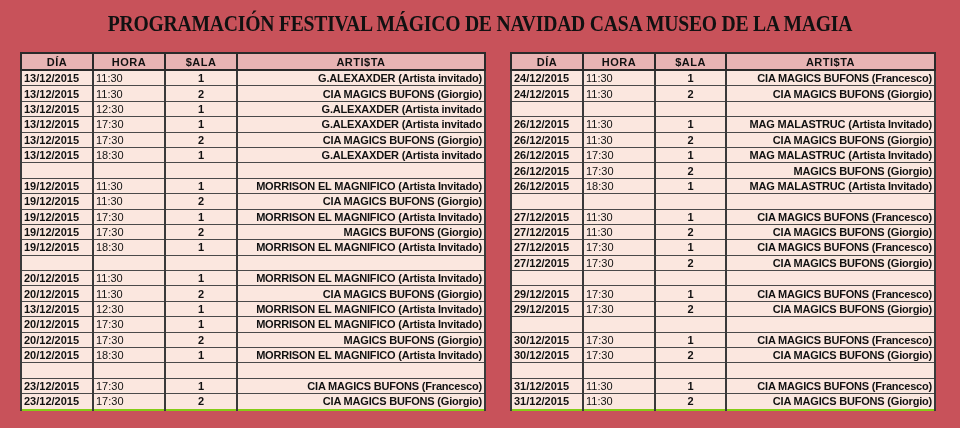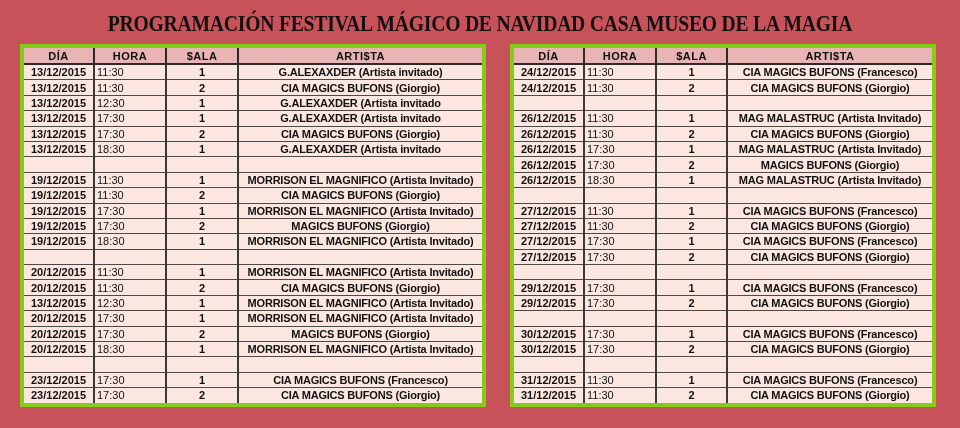--- a/index.html
+++ b/index.html
@@ -10,39 +10,39 @@
     position:relative;
   }
   .title {
     position:absolute; left:0; top:8px; width:960px; text-align:center;
     font-family:"Liberation Serif", serif; font-weight:bold;
     font-size:24px; letter-spacing:-0.3px; color:#111;
     transform:scaleX(0.82); transform-origin:center;
     line-height:30px;
   }
   table.sched {
-    position:absolute; top:44px; border-collapse:collapse;
-    border:4px solid #84cc16; table-layout:fixed;
+    position:absolute; top:52px; border-collapse:collapse;
+    border:2px solid #84cc16; table-layout:fixed;
   }
   table.left { left:20px; width:466px; }
   table.right { left:510px; width:426px; }
   table.sched th {
     background:#e8b4b4; color:#111; font-weight:bold; font-size:11px;
     height:15px; padding:0; border:2px solid #2a2a2a; text-align:center;
     letter-spacing:0.5px;
   }
   table.sched td {
     background:#fbe7df; height:14.4px; padding:0 2px; font-size:11px;
     border:1px solid #4a4a4a; border-left:2px solid #3a3a3a; border-right:2px solid #3a3a3a;
     color:#111; white-space:nowrap; overflow:hidden; line-height:14px;
   }
-  td.dia { text-align:center; font-weight:bold; padding-right:4px; }
+  td.dia { text-align:left; font-weight:bold; padding-right:4px; }
   td.hora { text-align:left; }
   td.sala { text-align:center; font-weight:bold; }
-  td.artista { text-align:center; font-weight:bold; font-size:11px; letter-spacing:-0.2px; }
+  td.artista { text-align:right; font-weight:bold; font-size:11px; letter-spacing:-0.2px; }
 </style>
 </head>
 <body>
 
 <div class="title">PROGRAMACIÓN FESTIVAL MÁGICO DE NAVIDAD CASA MUSEO DE LA MAGIA</div>
 
 <table class="sched left">
   <colgroup>
       <col style="width:72px">
       <col style="width:72px">

